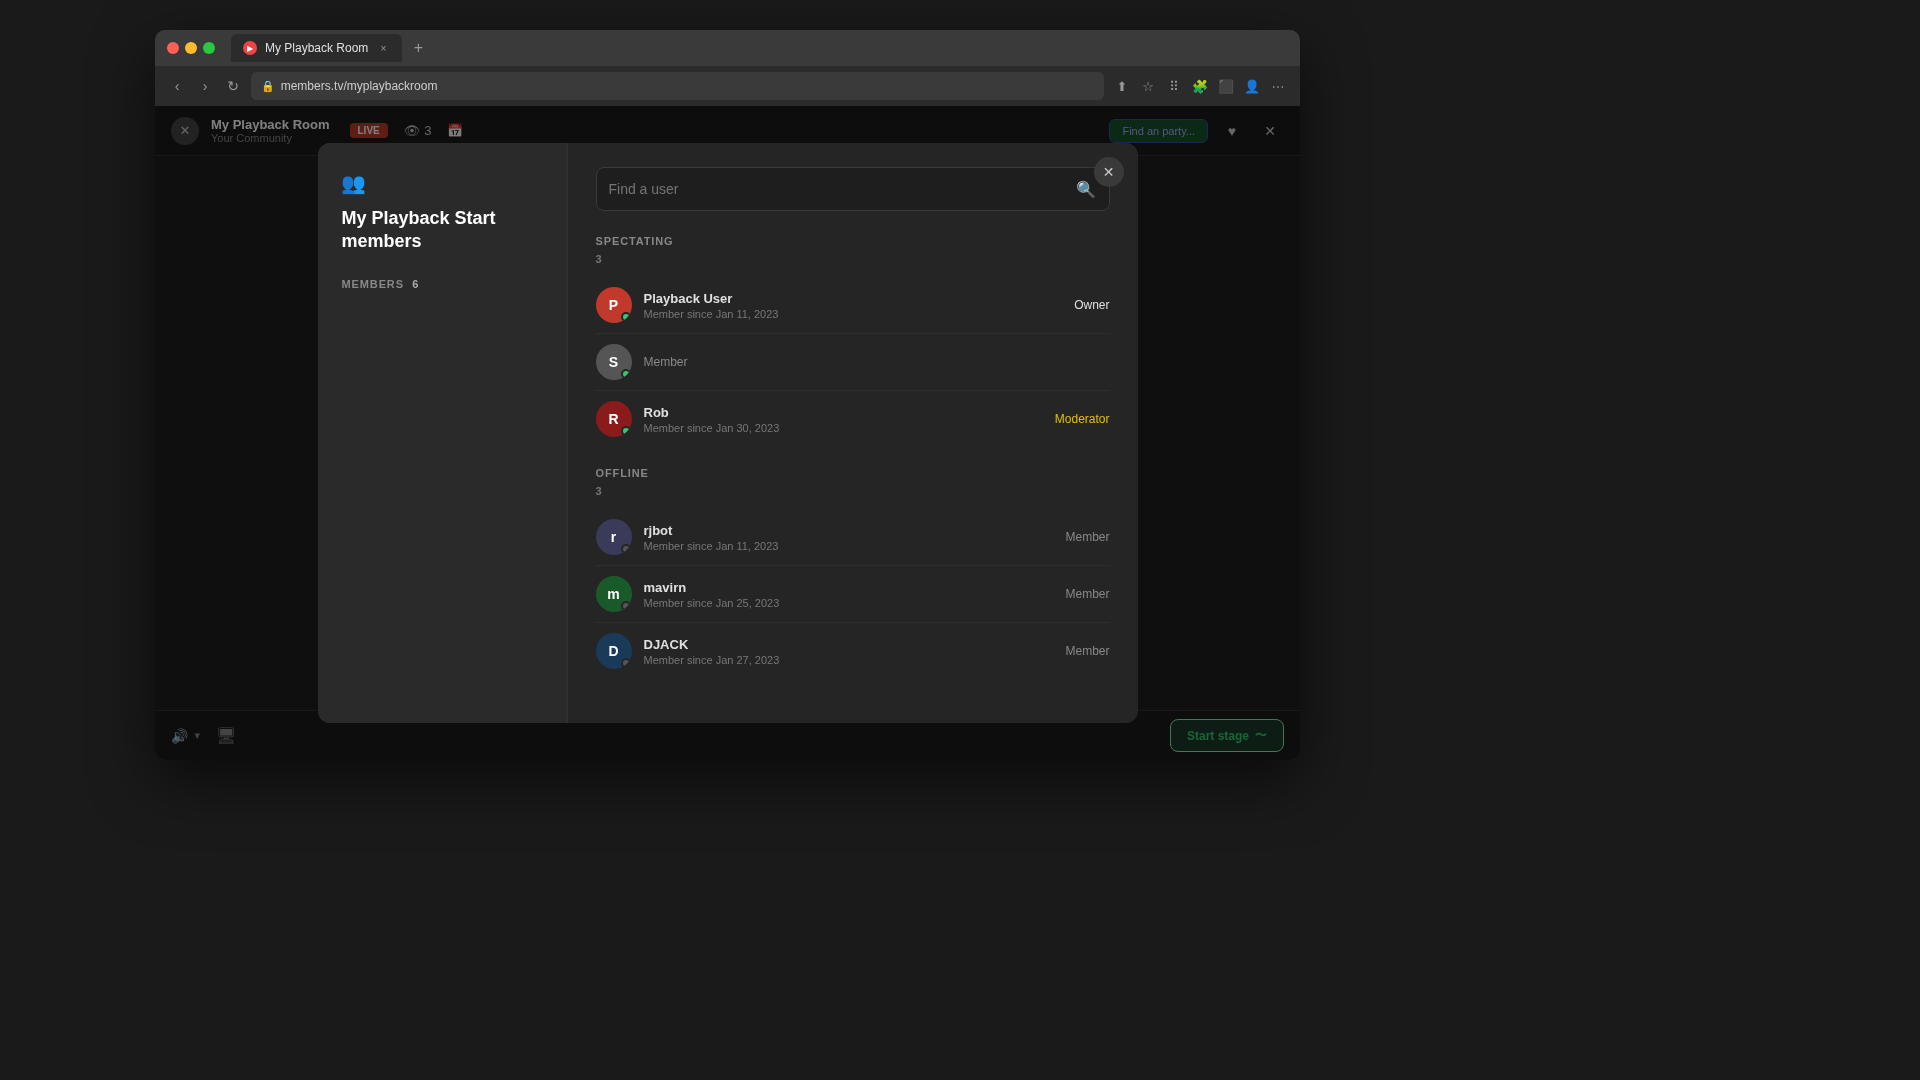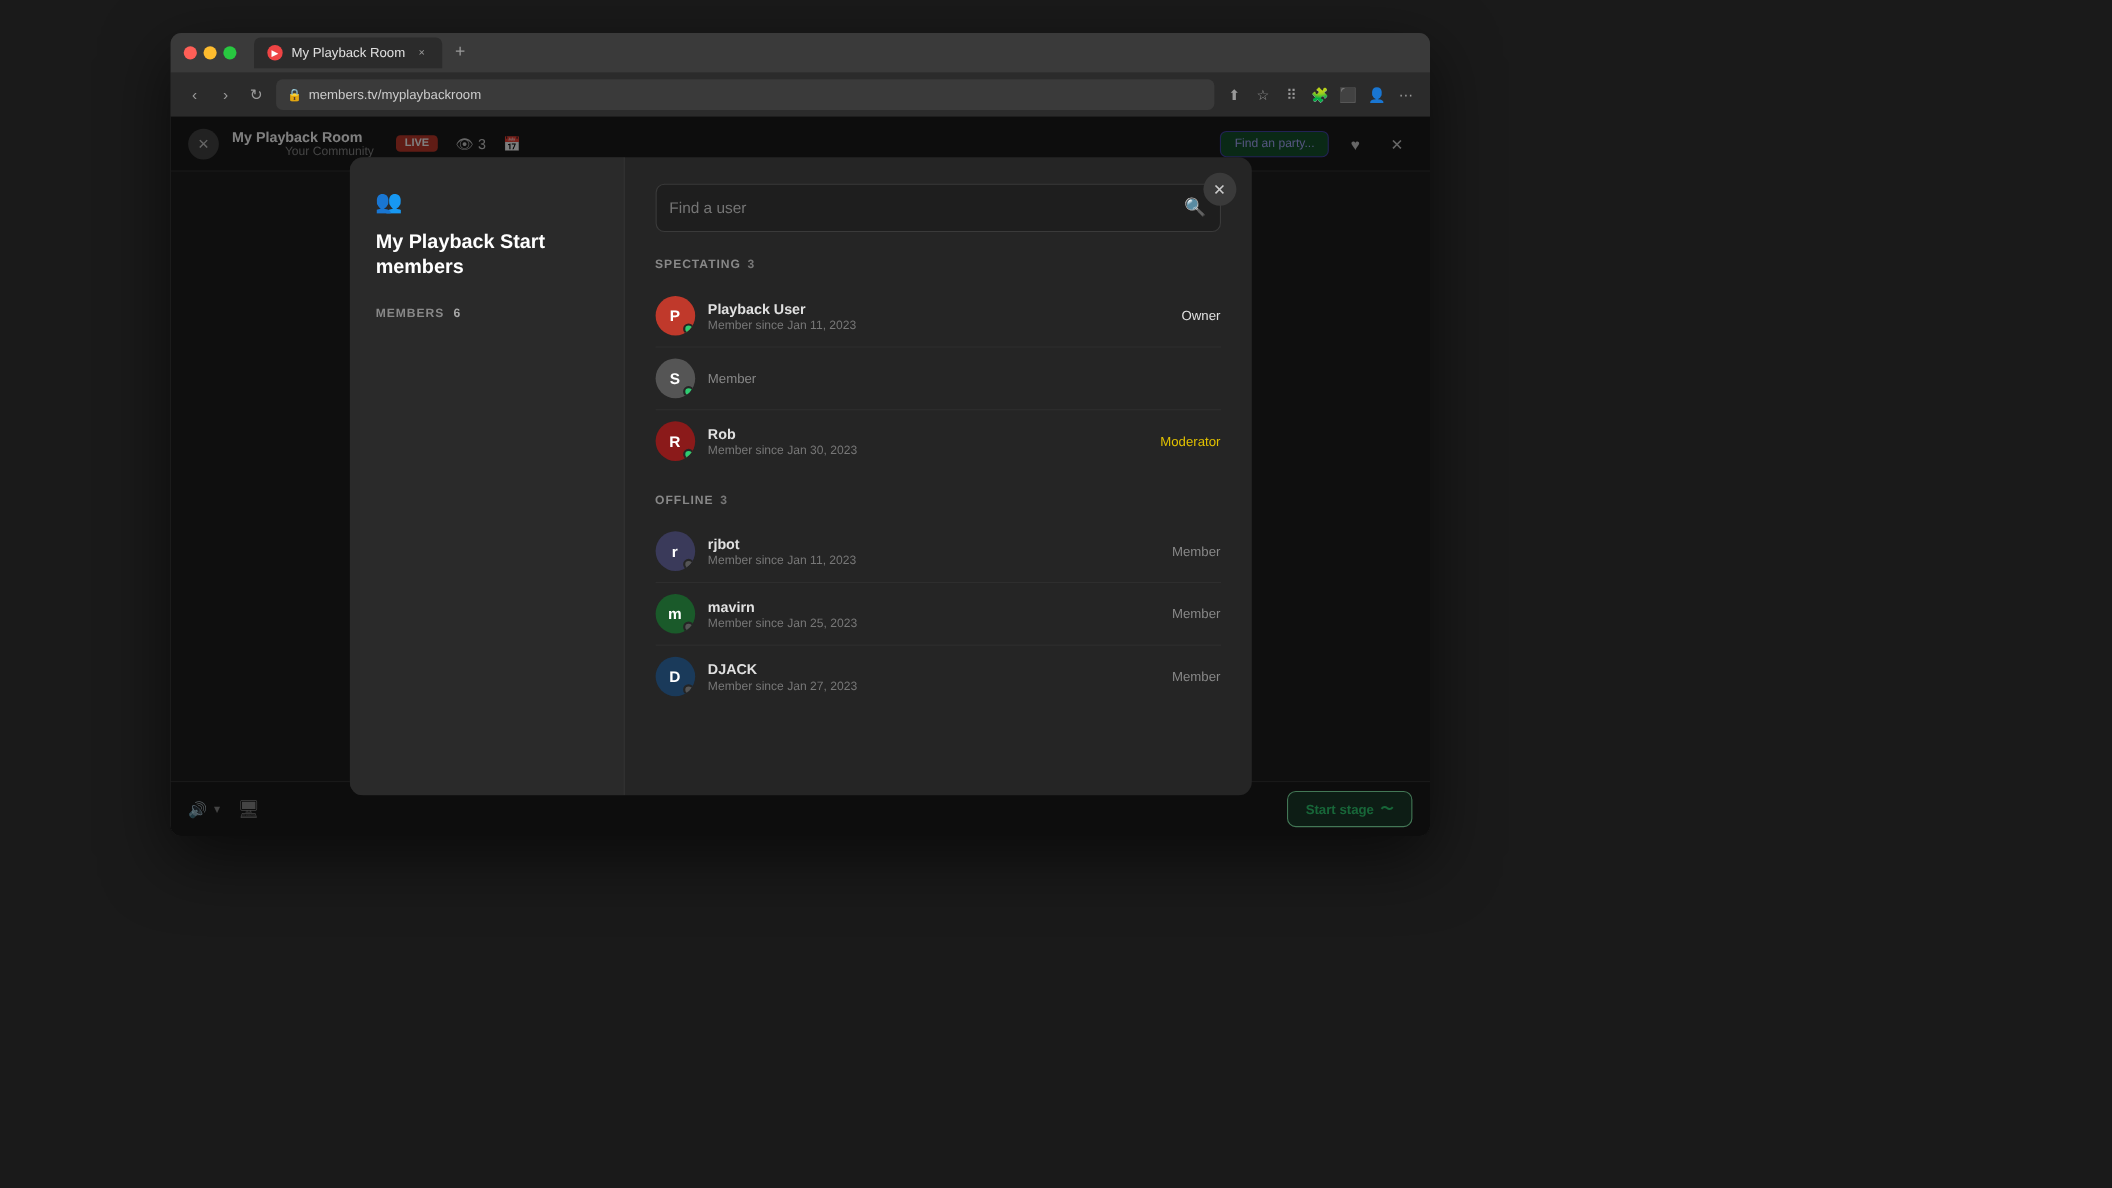--- a/index.html
+++ b/index.html
@@ -187,21 +187,20 @@
       flex-direction: column;
     }
     .topbar-room-name {
       font-size: 13px;
       color: #fff;
       font-weight: 600;
     }
     .topbar-room-sub {
       font-size: 11px;
       color: #888;
-      margin-left: 48px;
     }
     .topbar-center {
       display: flex;
       align-items: center;
       gap: 16px;
       margin-left: 20px;
     }
     .live-badge {
       background: #c0392b;
       color: white;
@@ -333,20 +332,21 @@
     .section-header {
       font-size: 11px;
       font-weight: 700;
       color: #888;
       letter-spacing: 0.08em;
       text-transform: uppercase;
       margin-bottom: 12px;
       display: flex;
       align-items: flex-start;
       gap: 6px;
+      flex-direction: column;
     }
     .section-count {
       color: #777;
     }
 
     .member-list {
       margin-bottom: 20px;
     }
 
     .member-row {

